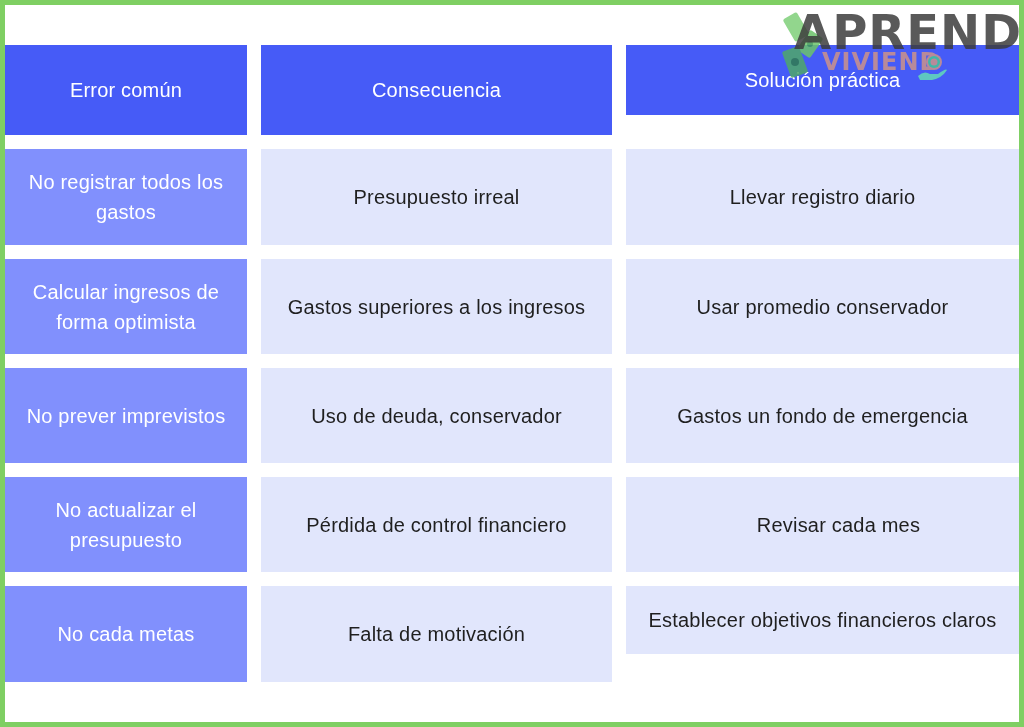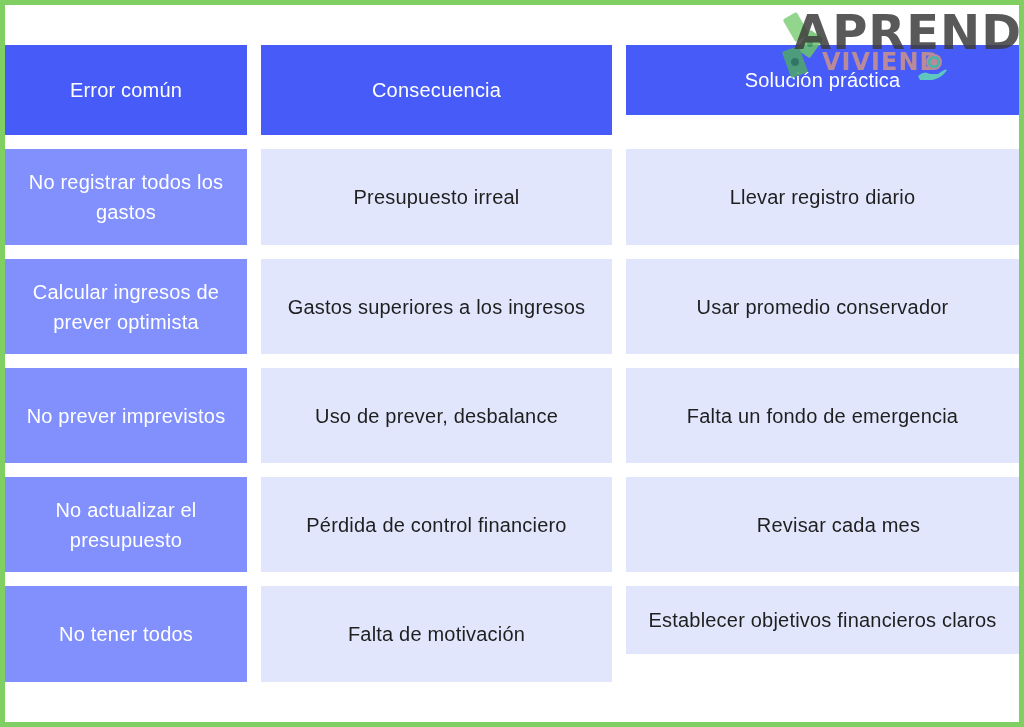--- a/index.html
+++ b/index.html
@@ -38,33 +38,33 @@
 <div class="frame"></div>
 
 <div class="cell hdr" style="left:5px;top:45px;width:242px;height:90px;">Error común</div>
 <div class="cell hdr" style="left:261px;top:45px;width:351px;height:90px;">Consecuencia</div>
 <div class="cell hdr" style="left:626px;top:45px;width:393px;height:70px;">Solución práctica</div>
 
 <div class="cell err" style="left:5px;top:149px;width:242px;height:96px;">No registrar todos los gastos</div>
 <div class="cell light" style="left:261px;top:149px;width:351px;height:96px;">Presupuesto irreal</div>
 <div class="cell light" style="left:626px;top:149px;width:393px;height:96px;">Llevar registro diario</div>
 
-<div class="cell err" style="left:5px;top:259px;width:242px;height:95px;">Calcular ingresos de prever optimista</div>
+<div class="cell err" style="left:5px;top:259px;width:242px;height:95px;">Calcular ingresos de forma optimista</div>
 <div class="cell light" style="left:261px;top:259px;width:351px;height:95px;">Gastos superiores a los ingresos</div>
 <div class="cell light" style="left:626px;top:259px;width:393px;height:95px;">Usar promedio conservador</div>
 
 <div class="cell err" style="left:5px;top:368px;width:242px;height:95px;">No prever imprevistos</div>
-<div class="cell light" style="left:261px;top:368px;width:351px;height:95px;">Uso de prever, desbalance</div>
-<div class="cell light" style="left:626px;top:368px;width:393px;height:95px;">Falta un fondo de emergencia</div>
+<div class="cell light" style="left:261px;top:368px;width:351px;height:95px;">Uso de deuda, conservador</div>
+<div class="cell light" style="left:626px;top:368px;width:393px;height:95px;">Gastos un fondo de emergencia</div>
 
 <div class="cell err" style="left:5px;top:477px;width:242px;height:95px;">No actualizar el presupuesto</div>
 <div class="cell light" style="left:261px;top:477px;width:351px;height:95px;">Pérdida de control financiero</div>
 <div class="cell light" style="left:626px;top:477px;width:393px;height:95px;padding-left:44px;">Revisar cada mes</div>
 
-<div class="cell err" style="left:5px;top:586px;width:242px;height:96px;">No tener todos</div>
+<div class="cell err" style="left:5px;top:586px;width:242px;height:96px;">No cada metas</div>
 <div class="cell light" style="left:261px;top:586px;width:351px;height:96px;">Falta de motivación</div>
 <div class="cell light" style="left:626px;top:586px;width:393px;height:68px;">Establecer objetivos financieros claros</div>
 
 <div class="logo">
   <svg style="position:absolute;left:0;top:0;" width="50" height="70" viewBox="0 0 50 70">
     <g opacity="0.85">
       <rect x="6" y="4" width="16" height="26" rx="2" fill="#7fd07a" transform="rotate(-30 14 17)"></rect>
       <rect x="20" y="22" width="16" height="24" rx="2" fill="#6cc46a" transform="rotate(35 28 34)"></rect>
       <rect x="4" y="38" width="18" height="28" rx="2" fill="#4fa86a" transform="rotate(-20 13 52)"></rect>
       <circle cx="13" cy="52" r="4" fill="#2f7d4d"></circle>

